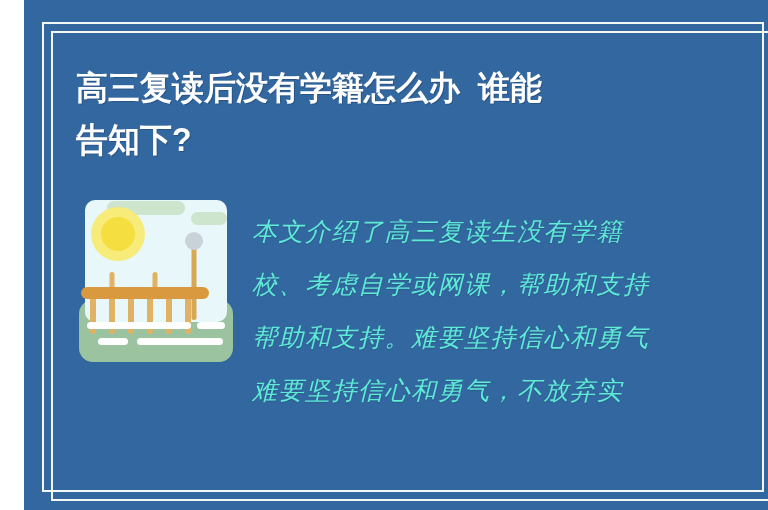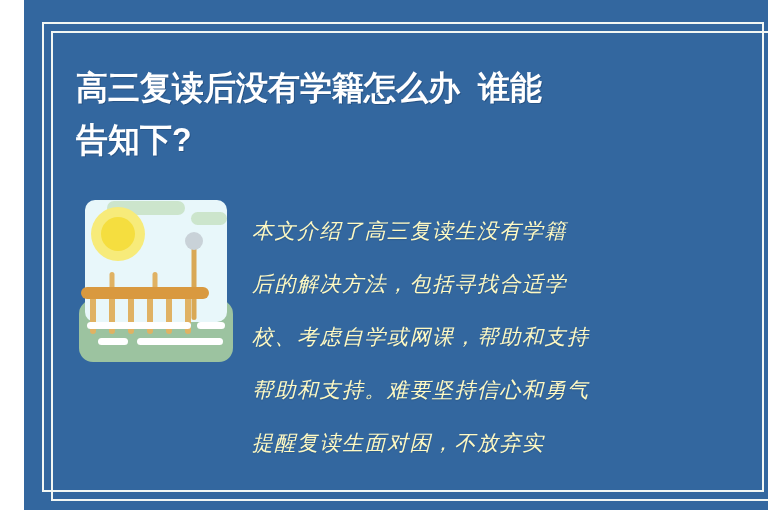--- a/index.html
+++ b/index.html
@@ -62,22 +62,22 @@
 
   
   .body-block{
     position:absolute;
     left:228px; top:205px;
     width:425px;
     height:265px;
     overflow:hidden;
   }
   .body-line{
-    color:#fef9c3;
-    font-size:21px;
+    color:#5eead4;
+    font-size:25px;
     line-height:53px;
     letter-spacing:1.5px;
     white-space:pre;
     font-family:"DejaVu Serif", serif;
     font-style:italic;
     font-weight:500;
     text-shadow:0 1px 1px rgba(25,60,100,.28);
   }
 </style>
 </head>
@@ -123,19 +123,18 @@
 
       <rect x="16" y="126" width="104" height="7" rx="3.5" fill="#FFFFFF"></rect>
       <rect x="126" y="126" width="28" height="7" rx="3.5" fill="#FFFFFF"></rect>
       <rect x="27" y="142" width="30" height="7" rx="3.5" fill="#FFFFFF"></rect>
       <rect x="66" y="142" width="86" height="7" rx="3.5" fill="#FFFFFF"></rect>
     </svg>
   </div>
 
   <div class="body-block">
     <div class="body-line">本文介绍了高三复读生没有学籍</div>
-    <div class="body-line">后的解决方法，包括寻找合适学</div>
     <div class="body-line">校、考虑自学或网课，帮助和支持</div>
     <div class="body-line">帮助和支持。难要坚持信心和勇气</div>
-    <div class="body-line">提醒复读生面对困，不放弃实</div>
+    <div class="body-line">难要坚持信心和勇气，不放弃实</div>
   </div>
 
 </div>
 
 </body></html>

